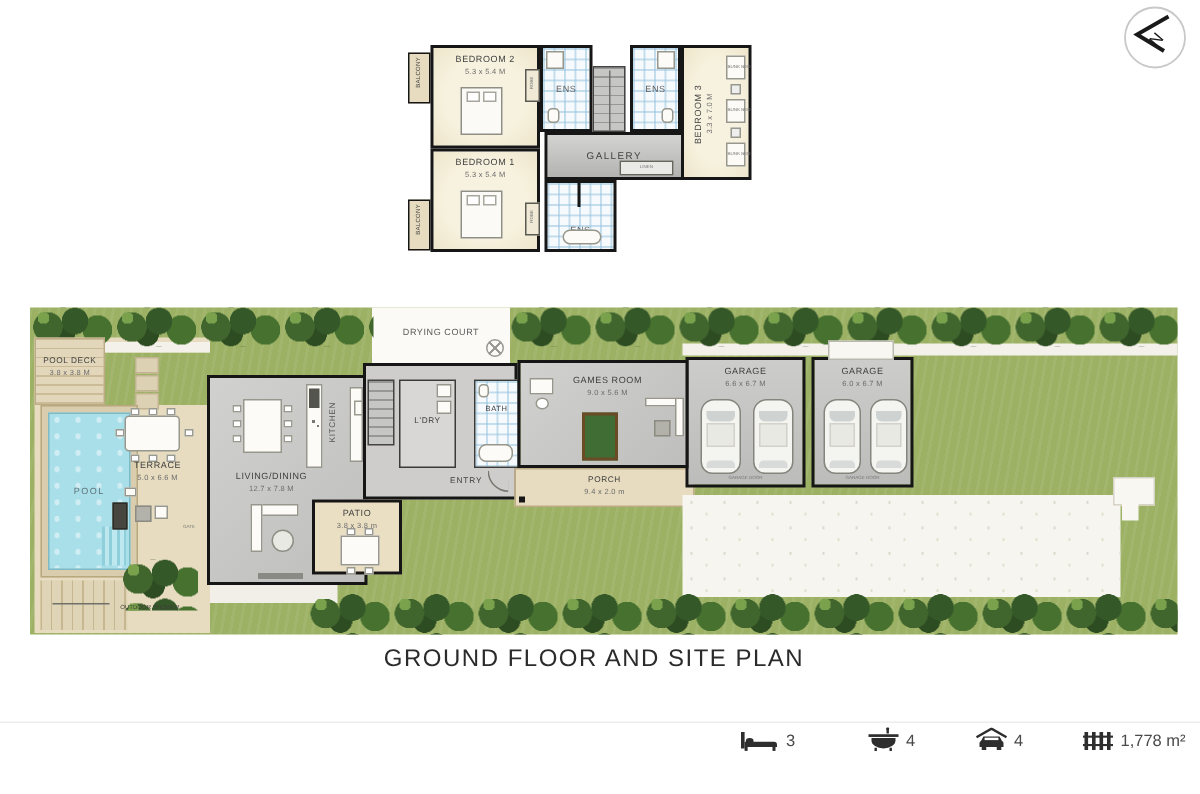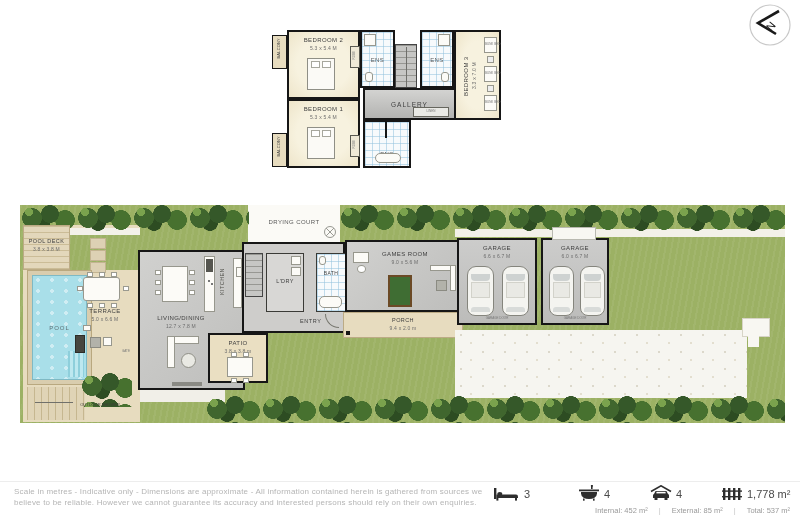--- a/index.html
+++ b/index.html
@@ -314,25 +314,24 @@
       <div class="chair" style="left:33px;top:17px;"></div>
       <div class="chair" style="left:21px;top:43px;"></div>
       <div class="chair" style="left:33px;top:43px;"></div>
     </div>
 
     <div class="abs" style="left:120px;top:185px;width:85px;height:12px;background:#f1efe8;"></div>
 
     <div class="hedge" style="left:185px;top:191px;width:580px;height:27px;"></div>
   </div>
 
+  <div class="title" style="left:396px;top:431px;font-size:16px;letter-spacing:1px;">GROUND FLOOR AND SITE PLAN</div>
 
   <div class="abs" style="left:0;top:481px;width:800px;height:1px;background:#ededed;"></div>
 
-  <div class="disc" style="left:14px;top:487px;">Scale in metres - Indicative only - Dimensions are approximate - All information contained herein is gathered from sources we</div>
-  <div class="disc" style="left:14px;top:498px;">believe to be reliable.  However we cannot guarantee its accuracy and interested persons should rely on their own enquiries.</div>
 
   <svg class="abs" style="left:494px;top:488px;" width="24" height="13" viewBox="0 0 24 13">
     <rect x="0" y="0" width="2.4" height="11" fill="#2e2e2e"></rect>
     <ellipse cx="5.8" cy="6" rx="2.6" ry="2" fill="#2e2e2e"></ellipse>
     <path d="M2.4 6.5 H22 a2 2 0 0 1 2 2 V10 H2.4 Z" fill="#2e2e2e"></path>
     <rect x="2.4" y="10" width="2" height="2.6" fill="#2e2e2e"></rect>
     <rect x="21" y="10" width="2" height="2.6" fill="#2e2e2e"></rect>
   </svg>
   <div class="footer-num" style="left:524px;top:488px;">3</div>
 
@@ -358,21 +357,14 @@
   <svg class="abs" style="left:722px;top:487px;" width="20" height="14" viewBox="0 0 20 14">
     <rect x="1" y="1" width="2.4" height="12" fill="#2e2e2e"></rect>
     <rect x="6" y="1" width="2.4" height="12" fill="#2e2e2e"></rect>
     <rect x="11" y="1" width="2.4" height="12" fill="#2e2e2e"></rect>
     <rect x="16" y="1" width="2.4" height="12" fill="#2e2e2e"></rect>
     <rect x="0" y="3.4" width="20" height="1.4" fill="#2e2e2e"></rect>
     <rect x="0" y="9" width="20" height="1.4" fill="#2e2e2e"></rect>
   </svg>
   <div class="footer-num" style="left:747px;top:488px;">1,778 m²</div>
 
-  <div class="abs" style="right:10px;top:506px;font-size:7.5px;color:#9a9a9a;white-space:nowrap;">
-    <span>Internal: 452 m²</span>
-    <span style="margin:0 9px;color:#c4c4c4;">|</span>
-    <span>External: 85 m²</span>
-    <span style="margin:0 9px;color:#c4c4c4;">|</span>
-    <span>Total: 537 m²</span>
-  </div>
 
 </div>
 
 </body></html>

